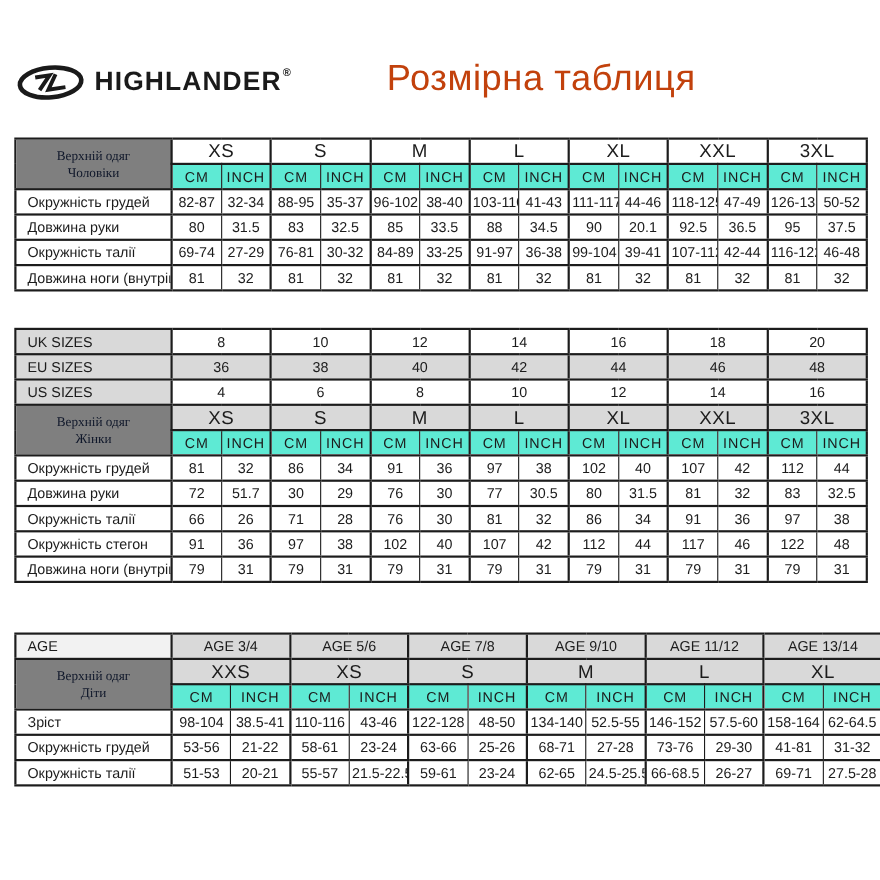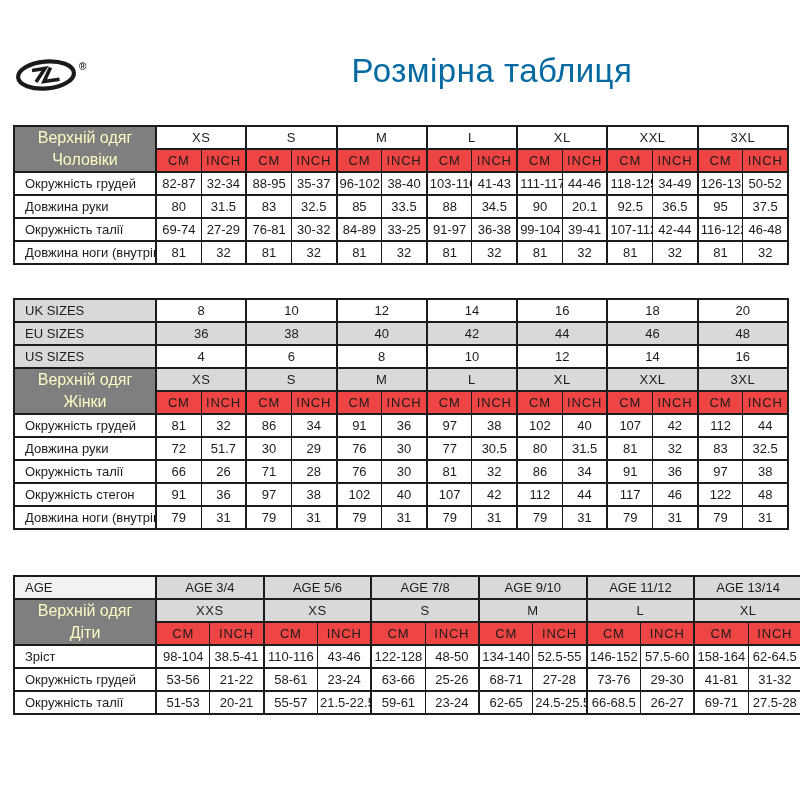--- a/index.html
+++ b/index.html
@@ -6,49 +6,50 @@
   body{
     width:800px;height:800px;background:#ffffff;position:relative;overflow:hidden;
     font-family:"Liberation Sans", sans-serif;color:#1c1c1c;
   }
   
   .logo{position:absolute;left:14px;top:52px;height:46px;display:flex;align-items:center;}
   .logo svg{display:block;}
   .brand{font-size:24px;font-weight:700;letter-spacing:1px;color:#1a1a1a;margin-left:8px;}
   .reg{font-size:10px;font-weight:700;color:#1a1a1a;position:relative;top:-9px;margin-left:1px;}
   h1.title{position:absolute;left:292px;top:52px;width:400px;margin:0;text-align:center;
-    font-size:33px;font-weight:400;letter-spacing:.5px;color:#0369a1;}
+    font-size:33px;font-weight:400;letter-spacing:.5px;color:#c2410c;}
   
   table{border-collapse:collapse;table-layout:fixed;position:absolute;background:#fff;
     border:2px solid #1c1c1c;}
   #men-table{left:13px;top:125px;width:776px;}
   #women-table{left:13px;top:298px;width:776px;}
   #kids-table{left:13px;top:575px;width:790px;}
   td{border:solid #1c1c1c;border-width:2px 1px;height:21px;padding:0 2px;text-align:center;
     vertical-align:middle;font-size:13px;color:#1c1c1c;overflow:hidden;white-space:nowrap;}
   td.gb{border-left-width:2px;}
   td.label{text-align:left;padding-left:10px;margin-top:48px;}
   td.lt{background:#d9d9d9;}
   td.xlt{background:#f2f2f2;}
-  td.dark{background:#7f7f7f;color:#fef9c3;font-size:16px;line-height:1.35;font-weight:400;}
-  td.size{font-size:13px;letter-spacing:.5px;}
-  td.unit{background:#ef4444;letter-spacing:.8px;}
+  td.dark{background:#7f7f7f;color:#0f172a;font-size:12px;line-height:1.35;font-weight:400;font-family:Liberation Serif, serif;}
+  td.size{font-size:17px;letter-spacing:.5px;}
+  td.unit{background:#5eead4;letter-spacing:.8px;}
 </style>
 </head>
 <body>
 
 <header>
   <div class="logo">
     <span>
       <svg viewBox="0 0 64 44" width="64" height="44" aria-hidden="true">
         <ellipse cx="32" cy="22" rx="28" ry="13.5" fill="none" stroke="#1a1a1a" stroke-width="4.2" transform="rotate(-5 32 22)"></ellipse>
         <path d="M18 17.5 L31 15.5 L22 29" fill="none" stroke="#1a1a1a" stroke-width="3.6"></path>
         <path d="M36.5 14.5 L30 28.5 L45.5 26.2" fill="none" stroke="#1a1a1a" stroke-width="3.6"></path>
       </svg>
     </span>
+    <span class="brand">HIGHLANDER</span>
     <span class="reg">®</span>
   </div>
   <h1 class="title">Розмірна таблиця</h1>
 </header>
 
 <table id="men-table">
     <colgroup>
       <col style="width: 142px;">
       <col>
       <col>
@@ -101,21 +102,21 @@
         <td class="num">32-34</td>
         <td class="num gb">88-95</td>
         <td class="num">35-37</td>
         <td class="num gb">96-102</td>
         <td class="num">38-40</td>
         <td class="num gb">103-110</td>
         <td class="num">41-43</td>
         <td class="num gb">111-117</td>
         <td class="num">44-46</td>
         <td class="num gb">118-125</td>
-        <td class="num">34-49</td>
+        <td class="num">47-49</td>
         <td class="num gb">126-133</td>
         <td class="num">50-52</td>
       </tr>
       <tr>
         <td class="label">Довжина руки</td>
         <td class="num gb">80</td>
         <td class="num">31.5</td>
         <td class="num gb">83</td>
         <td class="num">32.5</td>
         <td class="num gb">85</td>

